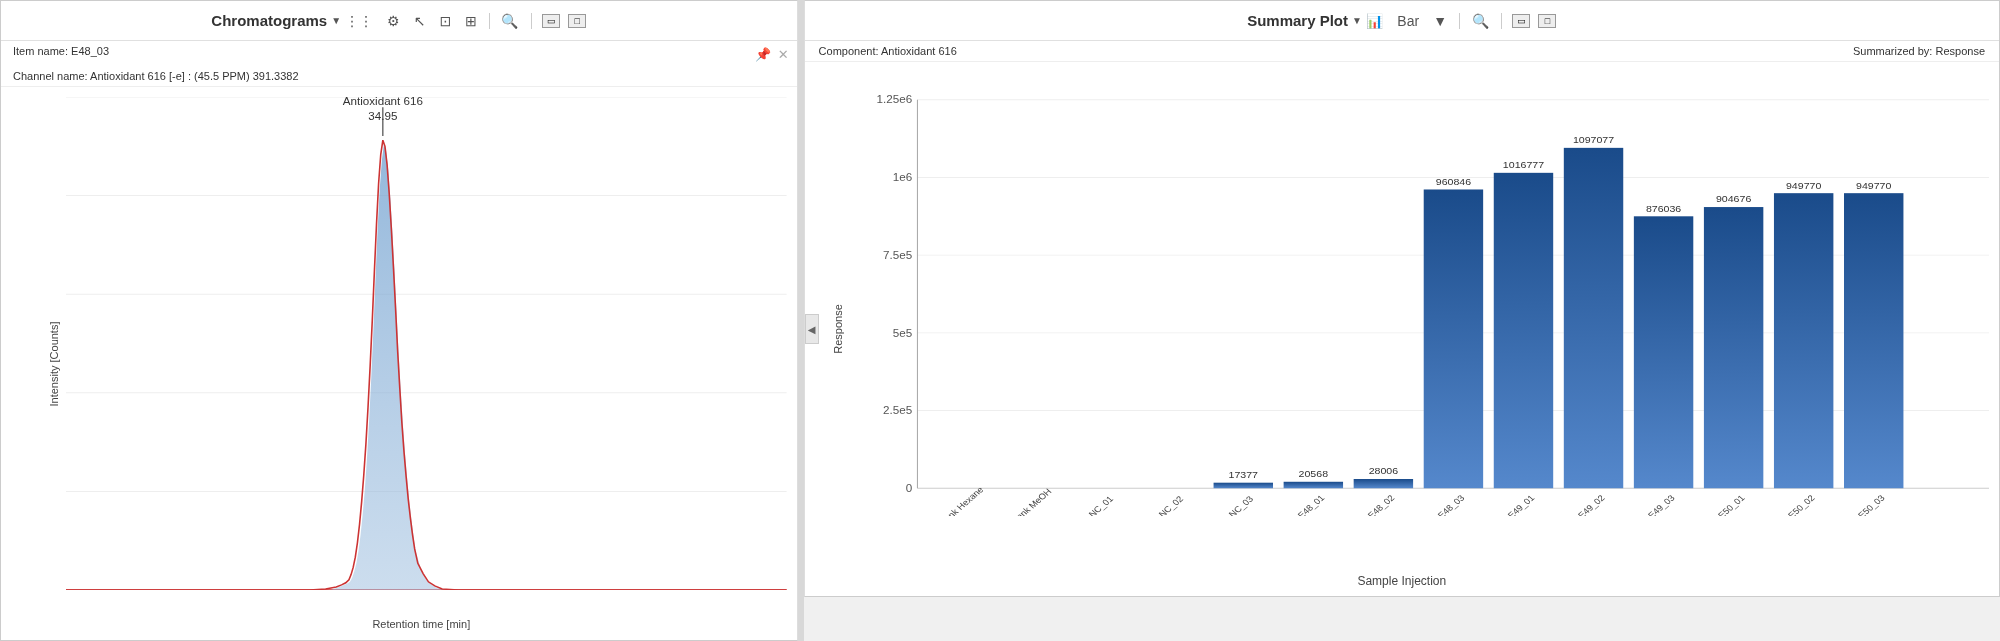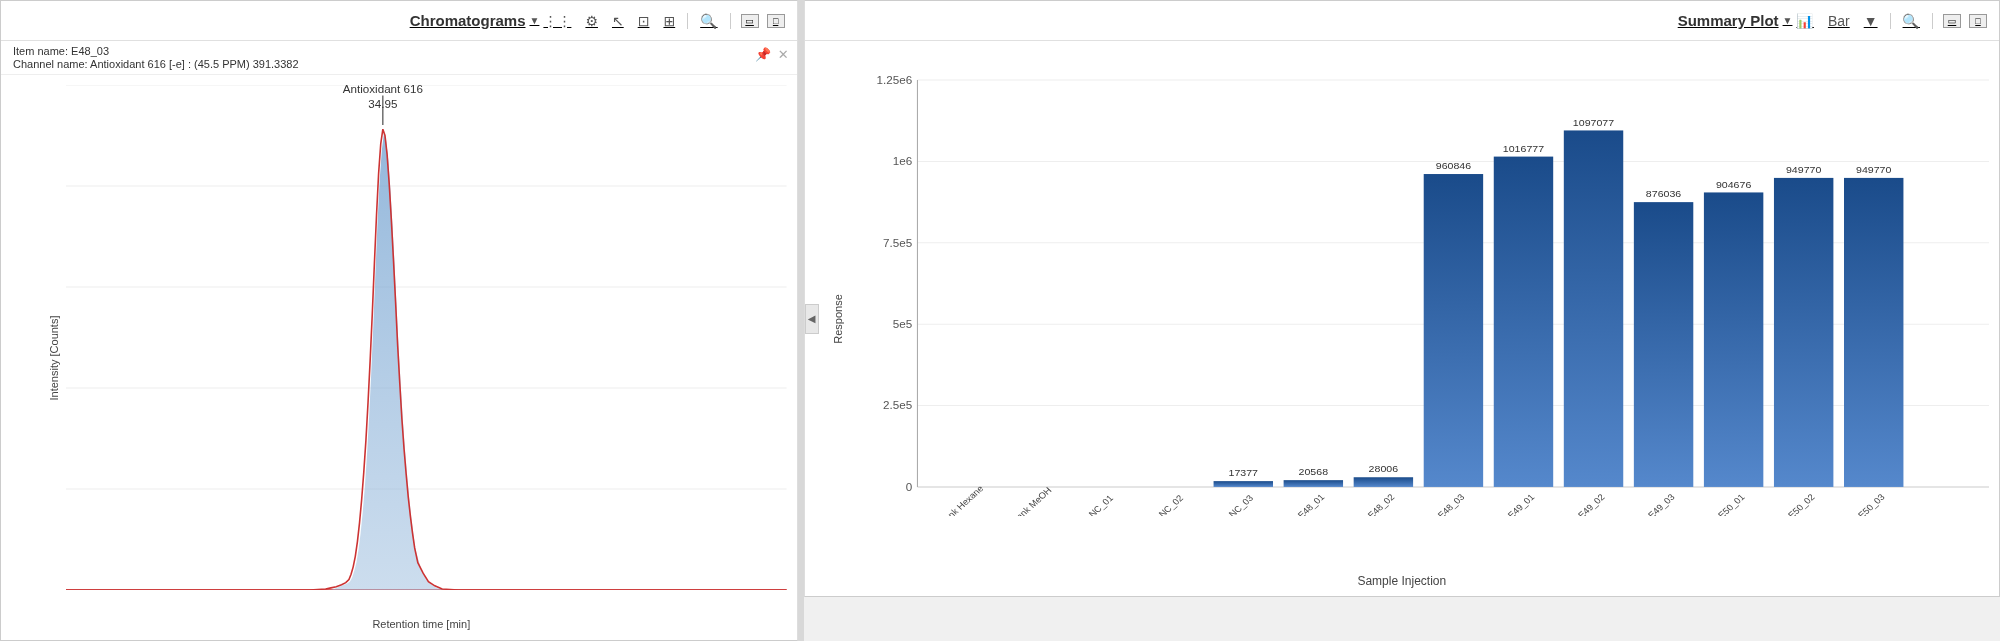--- a/index.html
+++ b/index.html
@@ -25,26 +25,25 @@
       border-right: 1px solid #ddd;
     }
     .panel-right {
       width: 1200px;
       height: 597px;
       border-left: 1px solid #ddd;
     }
     .panel-header {
       display: flex;
       align-items: center;
-      justify-content: flex-end;
+      justify-content: center;
       padding: 12px 12px;
       border-bottom: 1px solid #e0e0e0;
       height: 40px;
       background: #fff;
-      text-decoration: underline;
     }
     .panel-title {
       font-size: 15px;
       font-weight: bold;
       color: #333;
       display: flex;
       align-items: center;
       gap: 4px;
     }
     .panel-title .dropdown-arrow {
@@ -80,21 +79,21 @@
       font-size: 9px;
     }
     .info-bar {
       padding: 4px 12px;
       font-size: 11px;
       color: #333;
       background: #fff;
       border-bottom: 1px solid #eee;
       display: flex;
       flex-direction: column;
-      gap: 1px;
+      gap: 13px;
       position: relative;
     }
     .info-bar .pin-x {
       position: absolute;
       right: 8px;
       top: 6px;
       display: flex;
       gap: 6px;
       font-size: 13px;
       color: #aaa;
@@ -338,20 +337,24 @@
       <span class="toolbar-icon">📊</span>
       <span class="toolbar-icon">Bar</span>
       <span class="toolbar-icon">▼</span>
       <span class="toolbar-sep"></span>
       <span class="toolbar-icon">🔍</span>
       <span class="toolbar-sep"></span>
       <span class="win-btn">▭</span>
       <span class="win-btn">□</span>
     </div>
   </div>
+  <div class="summary-info">
+    <span>Component: Antioxidant 616</span>
+    <span>Summarized by: Response</span>
+  </div>
   <div class="bar-chart-area">
     <div class="collapse-arrow">◀</div>
     <div class="y-axis-label-right">Response</div>
     <div class="x-axis-label-right">Sample Injection</div>
     <svg class="bar-chart-svg" viewBox="0 0 1050 480" preserveAspectRatio="none">
       <defs>
         <linearGradient id="barGrad" x1="0" y1="0" x2="0" y2="1">
           <stop offset="0%" stop-color="#1a4b8a"></stop>
           <stop offset="100%" stop-color="#5588cc"></stop>
         </linearGradient>

